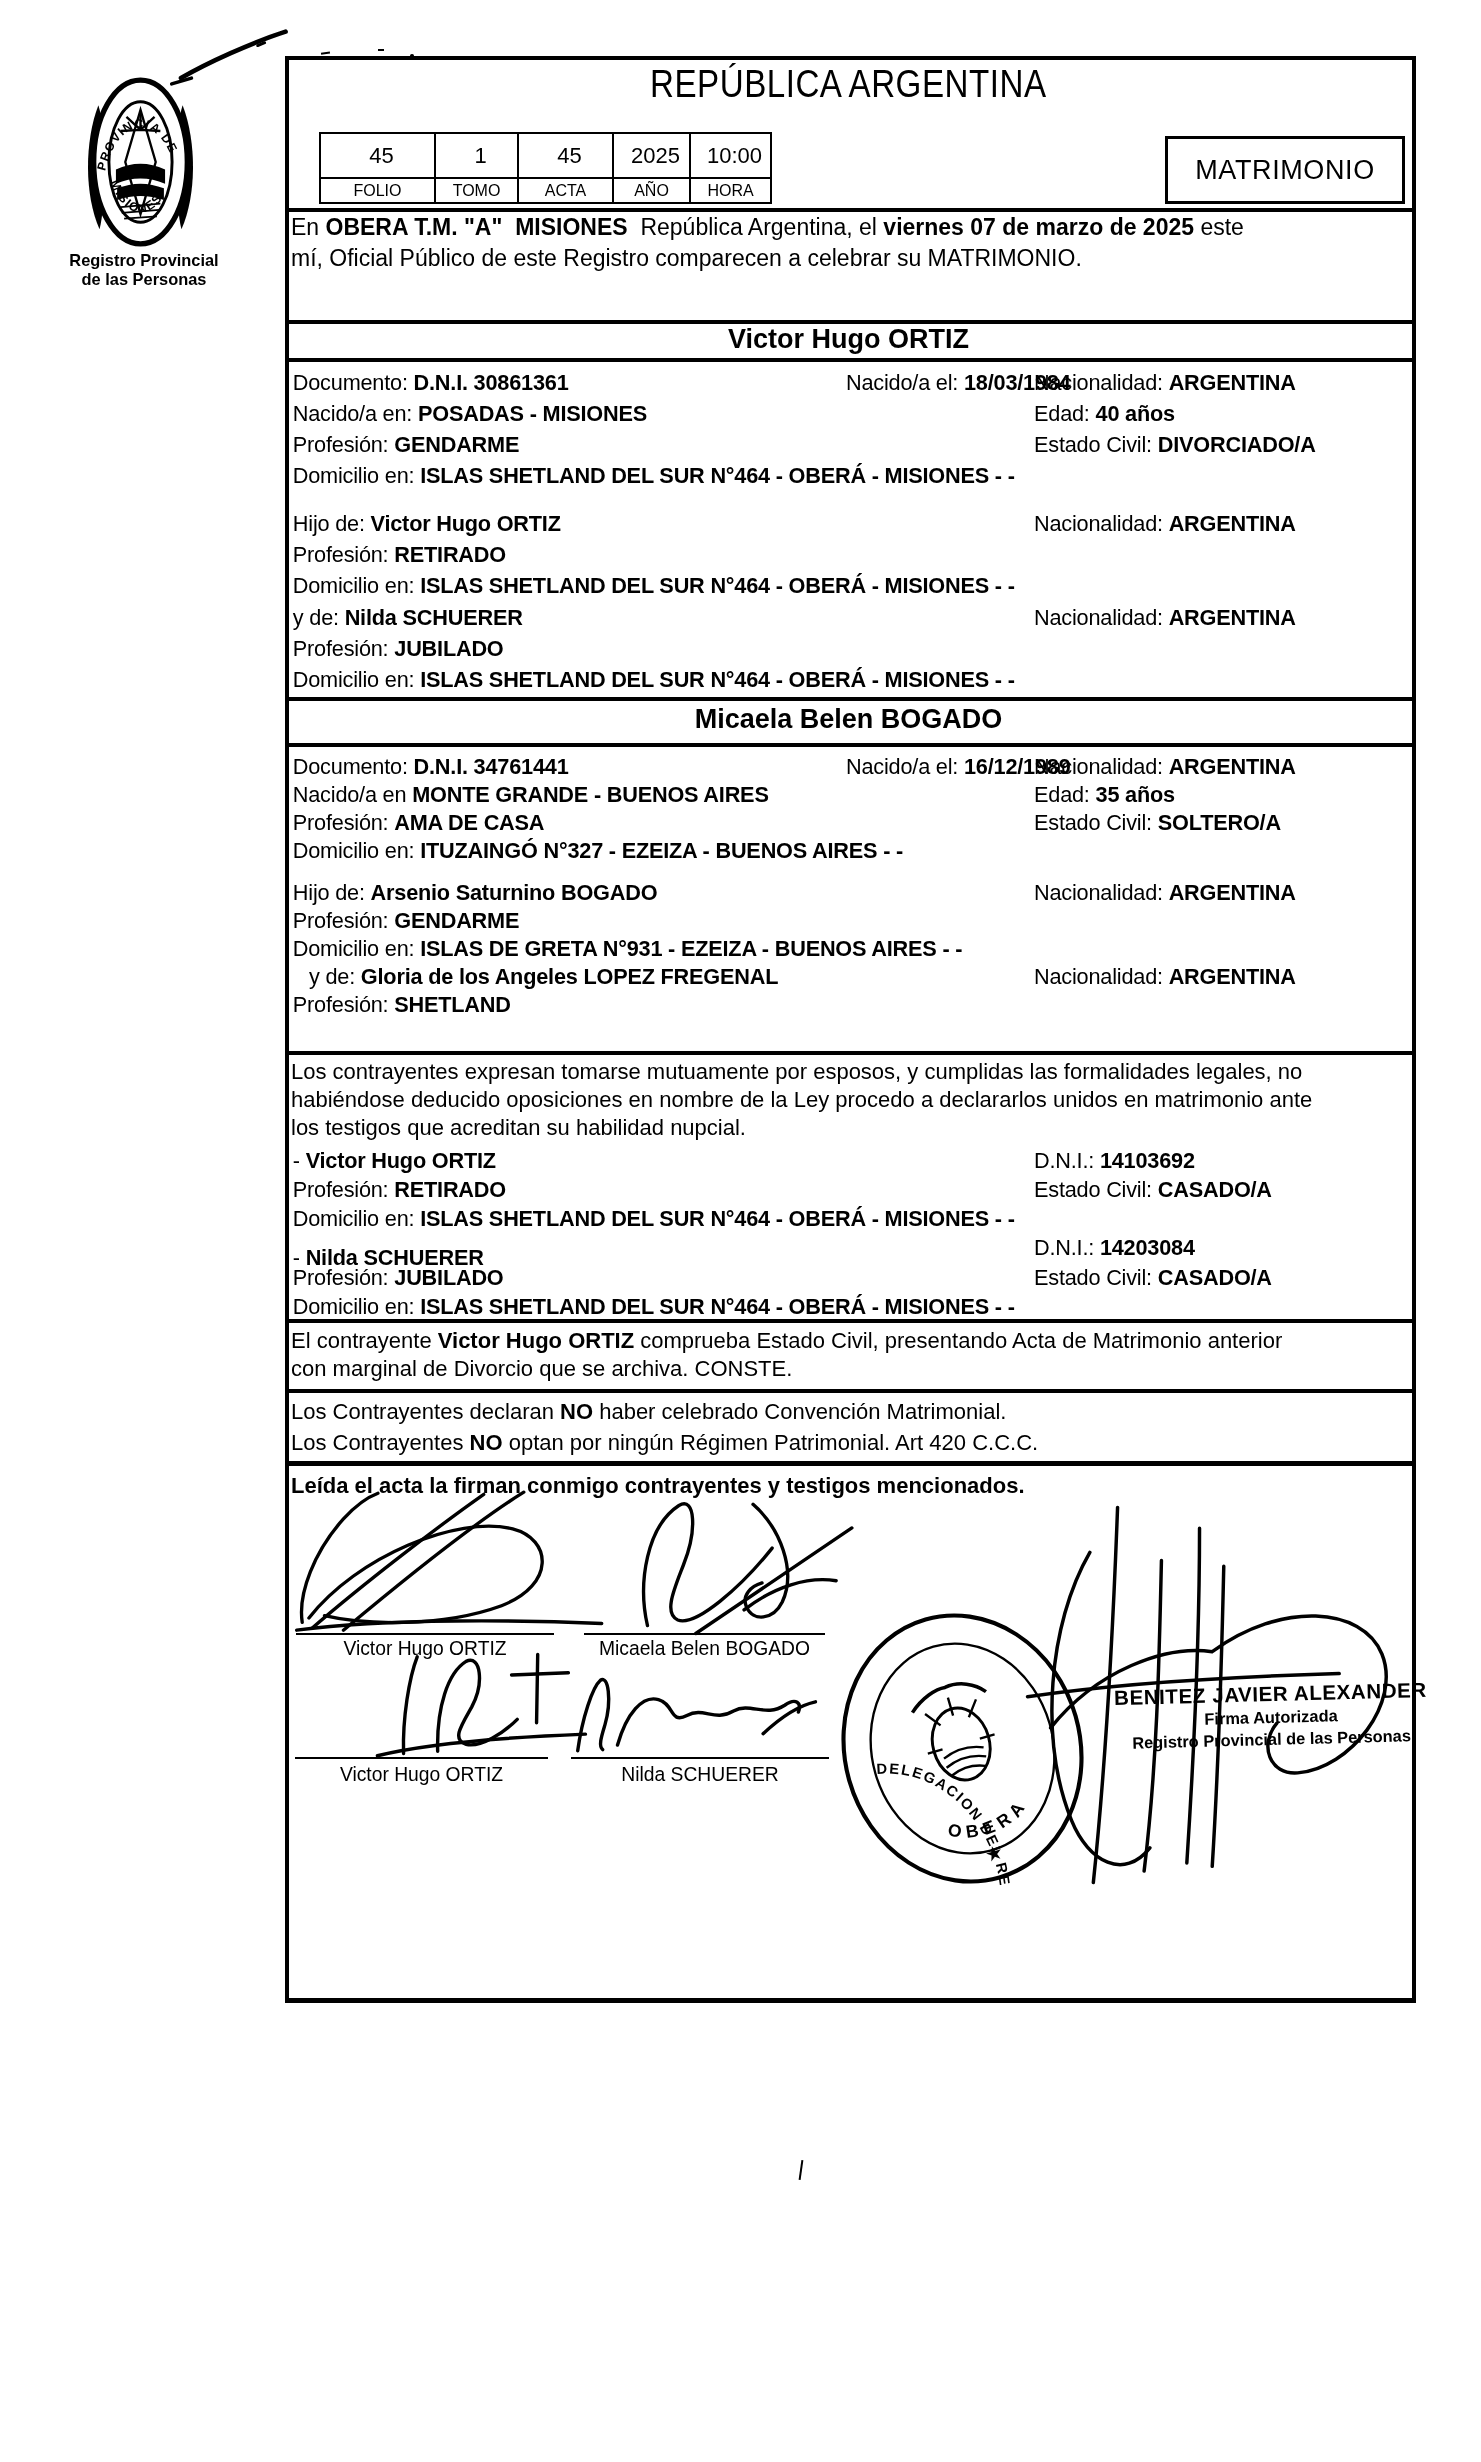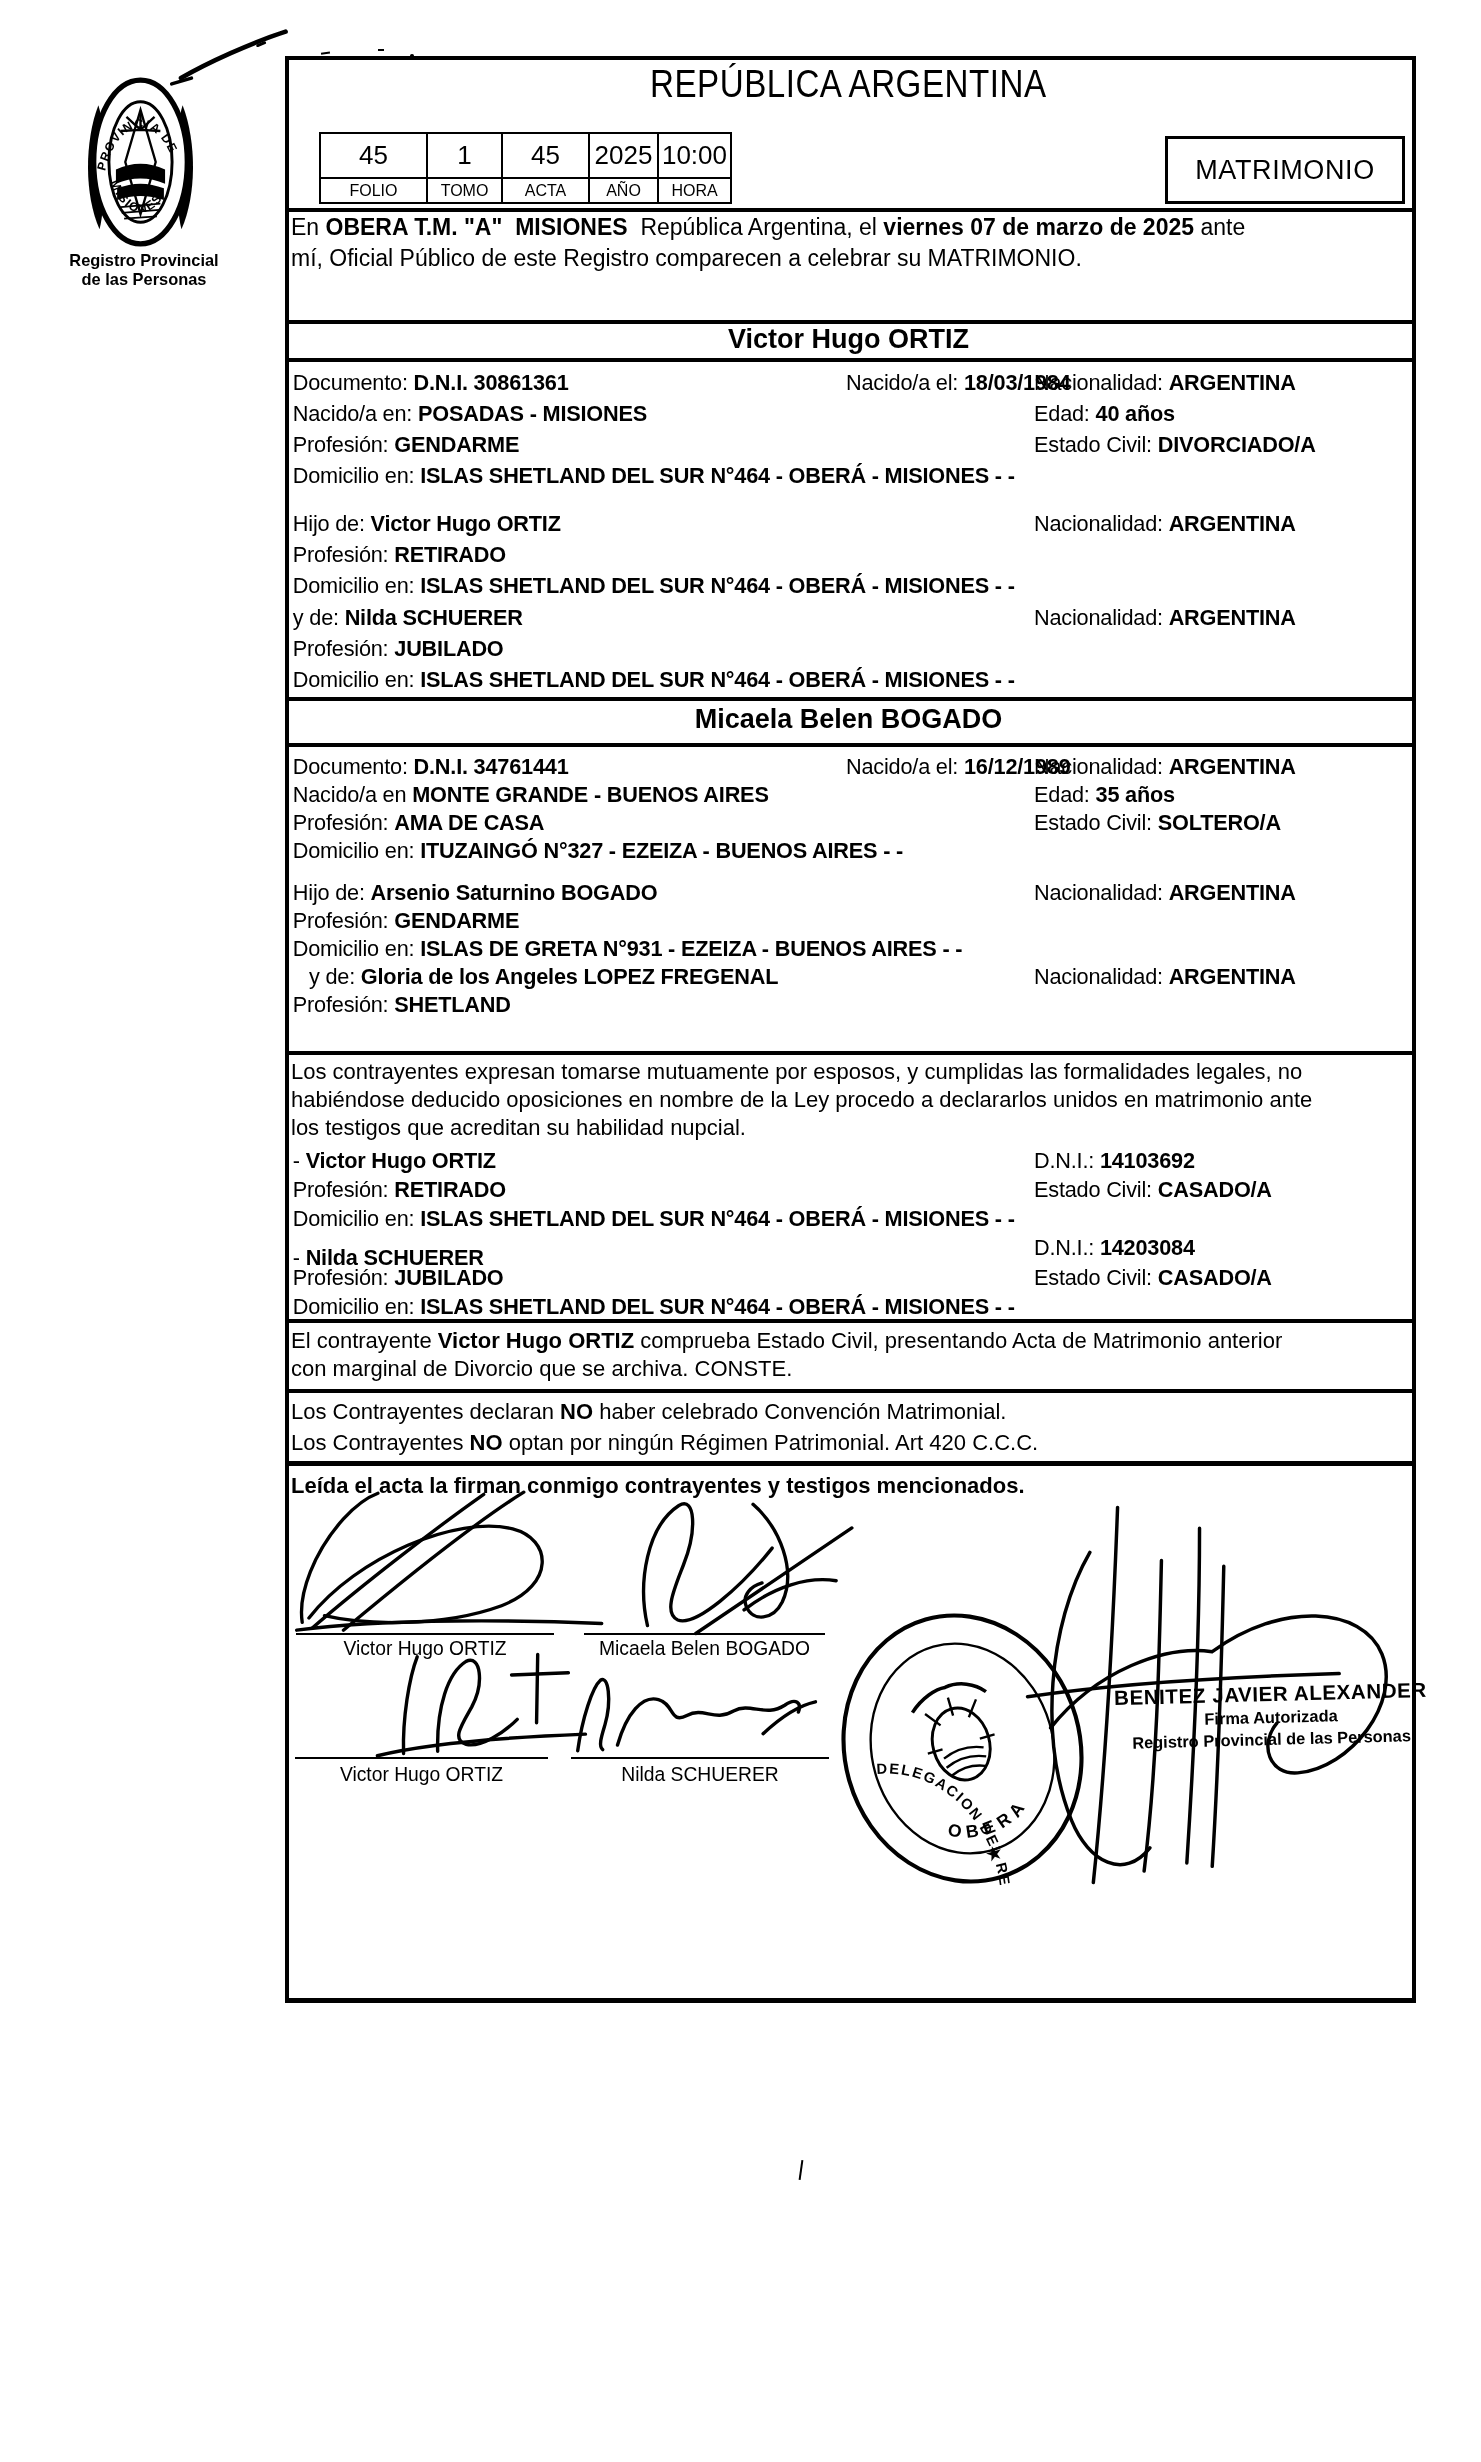--- a/index.html
+++ b/index.html
@@ -5,21 +5,21 @@
   html,body{margin:0;padding:0;background:#888;}
   .page{position:relative;width:1482px;height:2462px;background:#ffffff;
         font-family:"Liberation Sans","DejaVu Sans",sans-serif;color:#000;overflow:hidden;}
   .abs{position:absolute;}
   .hline{position:absolute;background:#000;height:3.5px;}
   .vline{position:absolute;background:#000;width:3.5px;}
   .title-wrap{position:absolute;left:285px;top:62px;width:1127px;text-align:center;}
   .title-wrap span{display:inline-block;font-size:39px;letter-spacing:0.6px;transform:scaleX(.85);transform-origin:center;}
   table.idx{position:absolute;left:319px;top:132px;border-collapse:collapse;}
   table.idx td{border:2.9px solid #000;text-align:center;padding:0;}
-  table.idx .v{height:43px;font-size:26px;}
+  table.idx .v{height:43px;font-size:22px;padding-left:8px;}
   table.idx .l{height:23.4px;font-size:16px;}
   .matri{position:absolute;left:1165px;top:136px;width:234px;height:62px;border:3.5px solid #000;
          display:flex;align-items:center;justify-content:center;font-size:27px;letter-spacing:0.6px;}
   .line{position:absolute;font-size:22px;line-height:27px;white-space:pre-wrap;}
   .line b{font-weight:700;}
   .sec-head{position:absolute;left:285px;width:1127px;text-align:center;font-weight:700;font-size:27px;}
   .rows{position:absolute;left:291px;width:1117px;}
   .drow{position:absolute;left:0;width:100%;height:27px;}
   .cell{position:absolute;top:0;white-space:pre;font-size:21.7px;letter-spacing:-0.2px;}
   .cell .val{font-weight:700;}
@@ -107,21 +107,21 @@
       <td class="l">TOMO</td>
       <td class="l">ACTA</td>
       <td class="l">AÑO</td>
       <td class="l">HORA</td>
     </tr>
   </tbody>
     </table>
 
   <div class="matri">MATRIMONIO</div>
 
-  <div class="line" style="left:291px;top:214px;width:1117px;font-size:23px;"><span>En </span><b>OBERA T.M. "A"  MISIONES</b><span>  República Argentina, el </span><b>viernes 07 de marzo de 2025</b><span> ante</span></div>
+  <div class="line" style="left:291px;top:214px;width:1117px;font-size:23px;"><span>En </span><b>OBERA T.M. "A"  MISIONES</b><span>  República Argentina, el </span><b>viernes 07 de marzo de 2025</b><span> este</span></div>
   <div class="line" style="left:291px;top:245px;width:1117px;font-size:23px;"><span>mí, Oficial Público de este Registro comparecen a celebrar su MATRIMONIO.</span></div>
 
   <div class="sec-head" style="top:324px;">Victor Hugo ORTIZ</div>
   <div class="rows" style="top:358px;height:338px;">
       <div class="drow" style="top: 11.7px;">
         <div class="cell" style="left: 1.8px;"><span class="lab">Documento:</span> <b class="val">D.N.I. 30861361</b></div>
         <div class="cell" style="left: 555px;"><span class="lab">Nacido/a el:</span> <b class="val">18/03/1984</b></div>
         <div class="cell" style="left: 743px;"><span class="lab">Nacionalidad:</span> <b class="val">ARGENTINA</b></div>
       </div>
       <div class="drow" style="top: 43px;">

